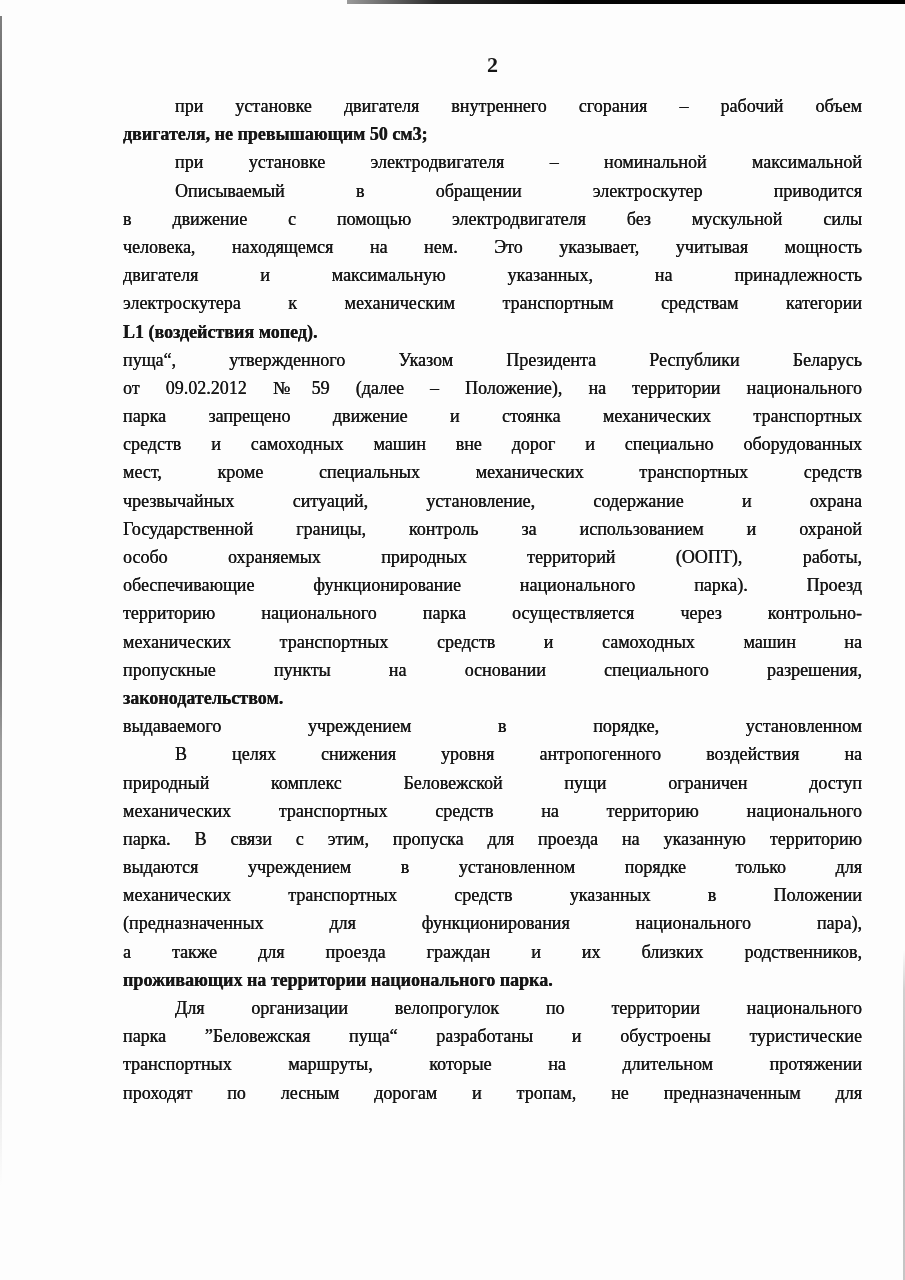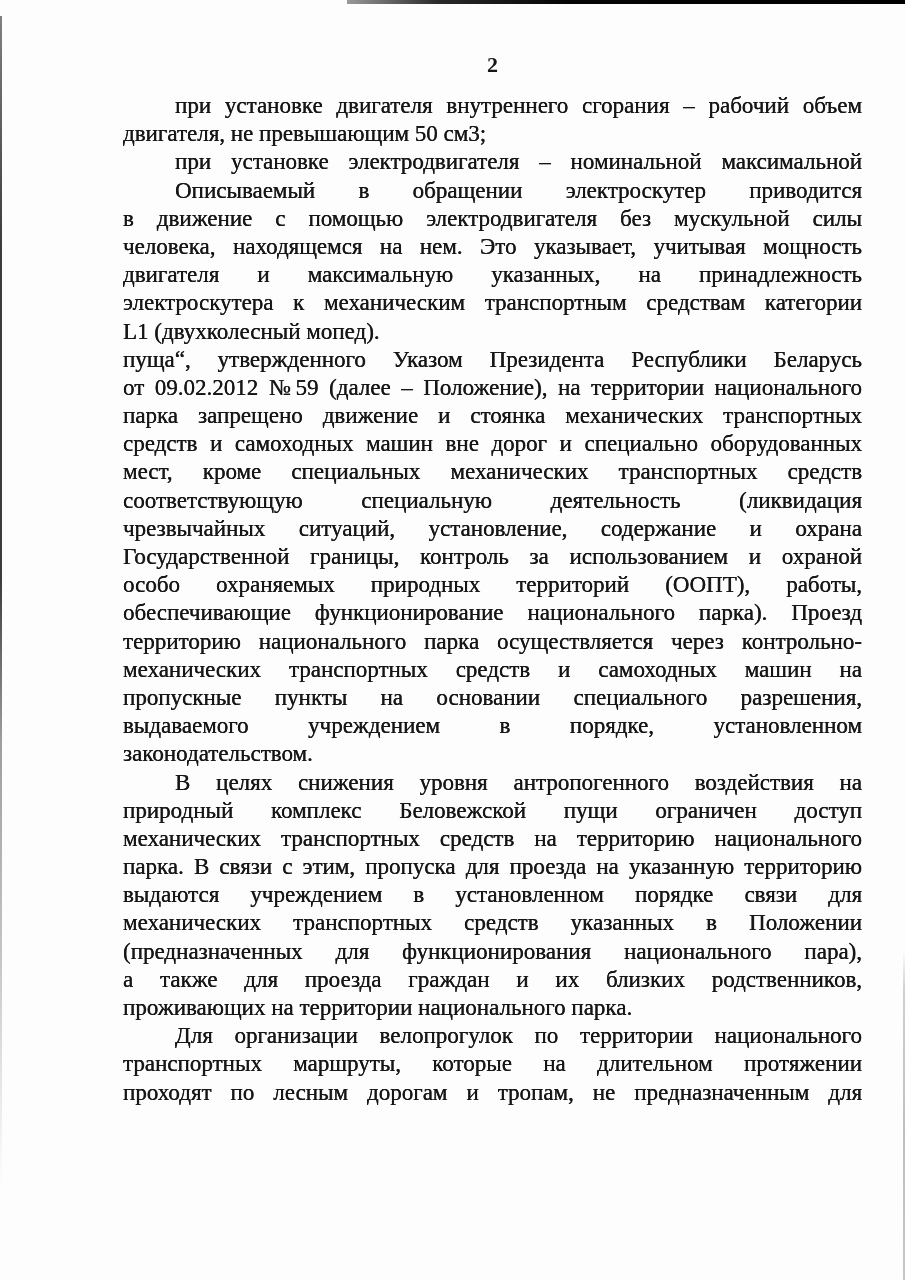--- a/index.html
+++ b/index.html
@@ -43,35 +43,35 @@
   .page-number {
     position: absolute; top: 52px; left: 123px; width: 739px;
     text-align: center;
     font-size: 22px;
     font-weight: 700;
     color: #161616;
   }
   
   .body-text {
     position: absolute; left: 123px; top: 92px; width: 739px;
-    font-size: 23px;
+    font-size: 18px;
     line-height: 28.2px;
     color: #161616;
     text-shadow: 0 0 0.55px rgba(22,22,22,0.85), 0.35px 0 0 rgba(22,22,22,0.55);
   }
   .paragraph { margin: 0; padding: 0; }
   .line {
     height: 28.2px;
     white-space: nowrap;
     text-align: justify;
     text-align-last: justify;
     text-justify: inter-word;
   }
   .line.indent { padding-left: 52px; }
-  .line.para-end { text-align-last: left; }
+  .line.para-end { text-align-last: left; font-weight: bold; }
 </style>
 </head>
 <body>
 
 <div class="page">
   <div class="artifact-top-bar"></div>
   <div class="artifact-left-line"></div>
   <div class="artifact-right-line"></div>
 
   <div class="page-number">2</div>
@@ -83,49 +83,49 @@
       </div>
       <div class="paragraph">
         <div class="line indent">при установке электродвигателя – номинальной максимальной</div>
       </div>
       <div class="paragraph">
         <div class="line indent">Описываемый в обращении электроскутер приводится</div>
         <div class="line">в движение с помощью электродвигателя без мускульной силы</div>
         <div class="line">человека, находящемся на нем. Это указывает, учитывая мощность</div>
         <div class="line">двигателя и максимальную указанных, на принадлежность</div>
         <div class="line">электроскутера к механическим транспортным средствам категории</div>
-        <div class="line para-end">L1 (двухколесный мопед).</div>
+        <div class="line para-end">L1 (воздействия мопед).</div>
       </div>
       <div class="paragraph">
         <div class="line">пуща“, утвержденного Указом Президента Республики Беларусь</div>
         <div class="line">от 09.02.2012 №59 (далее – Положение), на территории национального</div>
         <div class="line">парка запрещено движение и стоянка механических транспортных</div>
         <div class="line">средств и самоходных машин вне дорог и специально оборудованных</div>
         <div class="line">мест, кроме специальных механических транспортных средств</div>
-        <div class="line">соответствующую специальную деятельность (ликвидация</div>
         <div class="line">чрезвычайных ситуаций, установление, содержание и охрана</div>
         <div class="line">Государственной границы, контроль за использованием и охраной</div>
         <div class="line">особо охраняемых природных территорий (ООПТ), работы,</div>
         <div class="line">обеспечивающие функционирование национального парка). Проезд</div>
         <div class="line">территорию национального парка осуществляется через контрольно-</div>
         <div class="line">механических транспортных средств и самоходных машин на</div>
         <div class="line">пропускные пункты на основании специального разрешения,</div>
+        <div class="line para-end">законодательством.</div>
         <div class="line">выдаваемого учреждением в порядке, установленном</div>
-        <div class="line para-end">законодательством.</div>
       </div>
       <div class="paragraph">
         <div class="line indent">В целях снижения уровня антропогенного воздействия на</div>
         <div class="line">природный комплекс Беловежской пущи ограничен доступ</div>
         <div class="line">механических транспортных средств на территорию национального</div>
         <div class="line">парка. В связи с этим, пропуска для проезда на указанную территорию</div>
-        <div class="line">выдаются учреждением в установленном порядке связи для</div>
+        <div class="line">выдаются учреждением в установленном порядке только для</div>
         <div class="line">механических транспортных средств указанных в Положении</div>
         <div class="line">(предназначенных для функционирования национального пара),</div>
         <div class="line">а также для проезда граждан и их близких родственников,</div>
         <div class="line para-end">проживающих на территории национального парка.</div>
       </div>
       <div class="paragraph">
         <div class="line indent">Для организации велопрогулок по территории национального</div>
+        <div class="line">парка ”Беловежская пуща“ разработаны и обустроены туристические</div>
         <div class="line">транспортных маршруты, которые на длительном протяжении</div>
         <div class="line">проходят по лесным дорогам и тропам, не предназначенным для</div>
       </div>
     </div>
 </div>
 
 </body></html>

